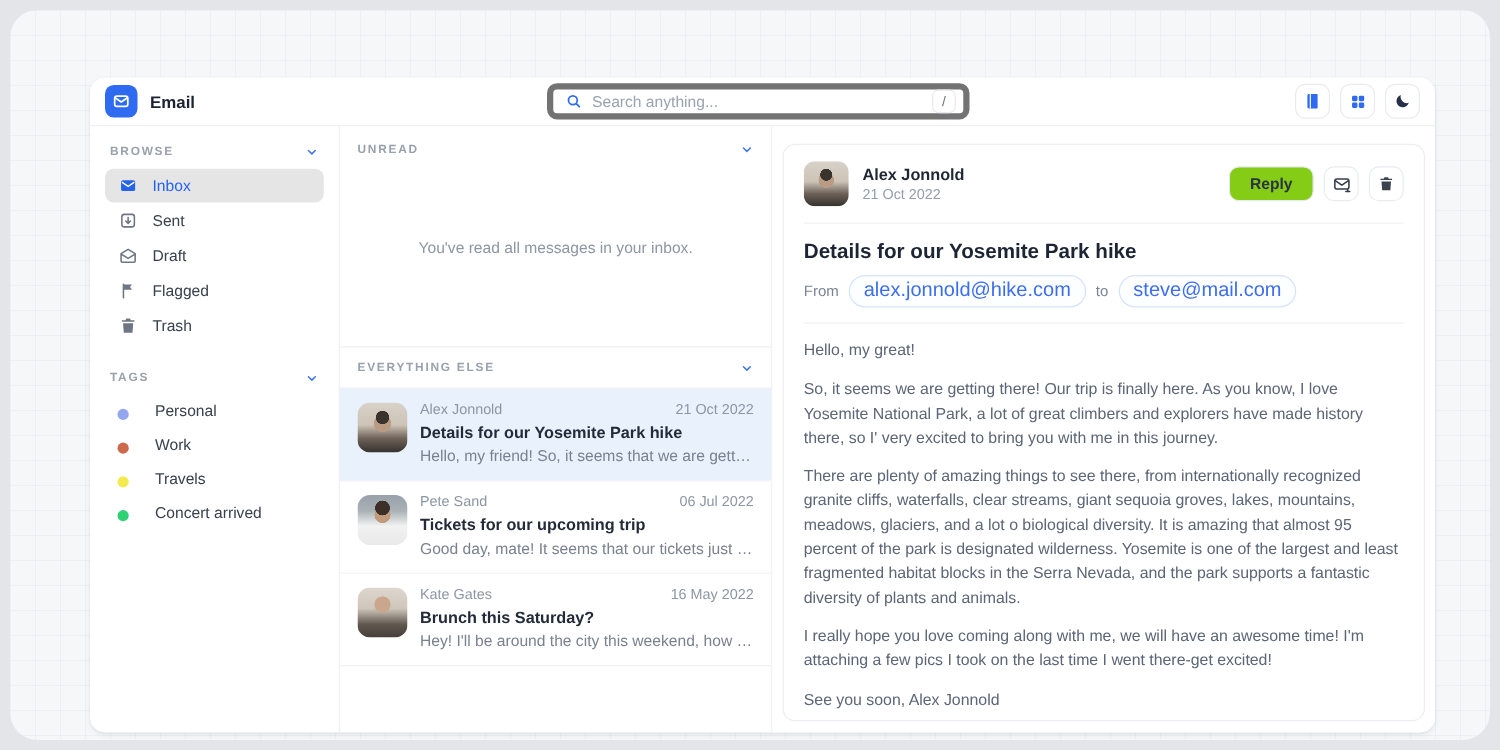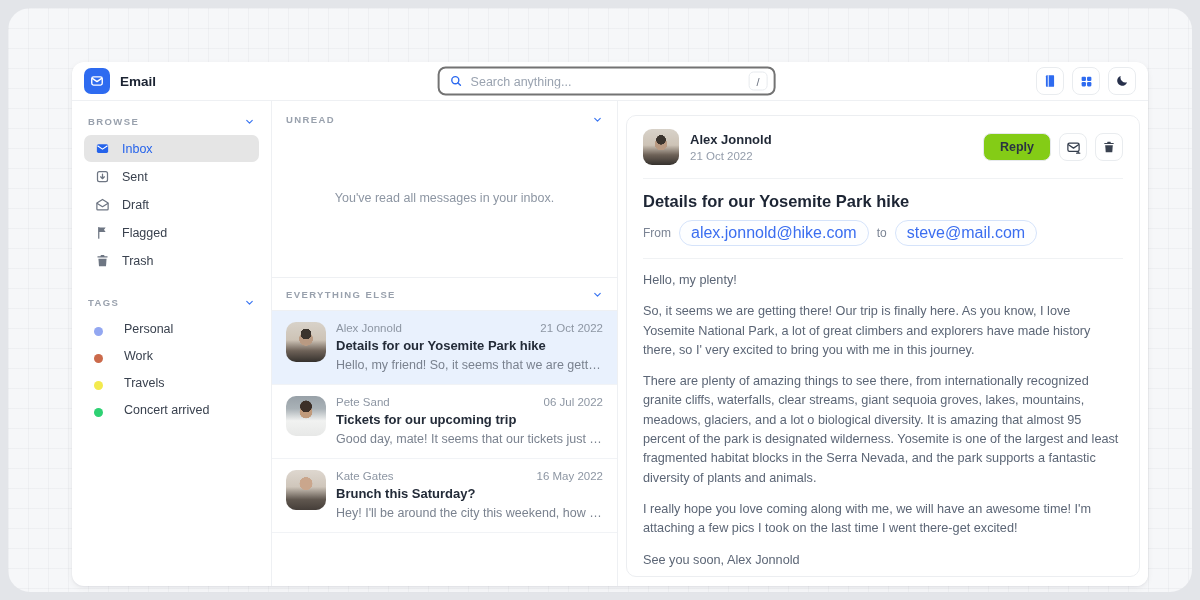--- a/index.html
+++ b/index.html
@@ -28,21 +28,21 @@
     display:flex; align-items:center; padding:0 12px; position:relative;
   }
   .brand { display:flex; align-items:center; gap:10px; }
   .logo {
     width:26px; height:26px; border-radius:7px; background:#2e6bf0;
     display:flex; align-items:center; justify-content:center;
   }
   .brand-title { font-size:13.5px; font-weight:700; color:#1b2332; }
   .search {
     position:absolute; left:50%; top:50%; transform:translate(-51%,-50%);
-    width:338px; height:29px; border:2px solid #737373; border-radius:8px;
+    width:338px; height:29px; border:5px solid #737373; border-radius:8px;
     display:flex; align-items:center; gap:8px; padding:0 6px 0 10px; background:#fff;
   }
   .search input {
     flex:1; border:none; outline:none; font-size:12.5px; color:#374151;
     font-family:"Liberation Sans", sans-serif; background:transparent;
   }
   .search input::placeholder { color:#9aa3b0; }
   .kbd {
     min-width:19px; height:19px; border:1px solid #e7eaee; border-radius:5px;
     font-size:11px; color:#6b7280; display:flex; align-items:center; justify-content:center;
@@ -377,21 +377,21 @@
           <div class="fromto">
             <span>From</span>
             <span class="chip">alex.jonnold@hike.com</span>
             <span>to</span>
             <span class="chip">steve@mail.com</span>
           </div>
 
           <hr class="d-divider">
 
           <div class="d-body">
-            <p>Hello, my plenty!</p>
+            <p>Hello, my great!</p>
             <p>So, it seems we are getting there! Our trip is finally here. As you know, I love Yosemite National Park, a lot of great climbers and explorers have made history there, so I' very excited to bring you with me in this journey.</p>
             <p>There are plenty of amazing things to see there, from internationally recognized granite cliffs, waterfalls, clear streams, giant sequoia groves, lakes, mountains, meadows, glaciers, and a lot o biological diversity. It is amazing that almost 95 percent of the park is designated wilderness. Yosemite is one of the largest and least fragmented habitat blocks in the Serra Nevada, and the park supports a fantastic diversity of plants and animals.</p>
             <p>I really hope you love coming along with me, we will have an awesome time! I'm attaching a few pics I took on the last time I went there-get excited!</p>
             <p>See you soon, Alex Jonnold</p>
           </div>
 
           <hr class="d-divider">
 
         </article>
       </section>

